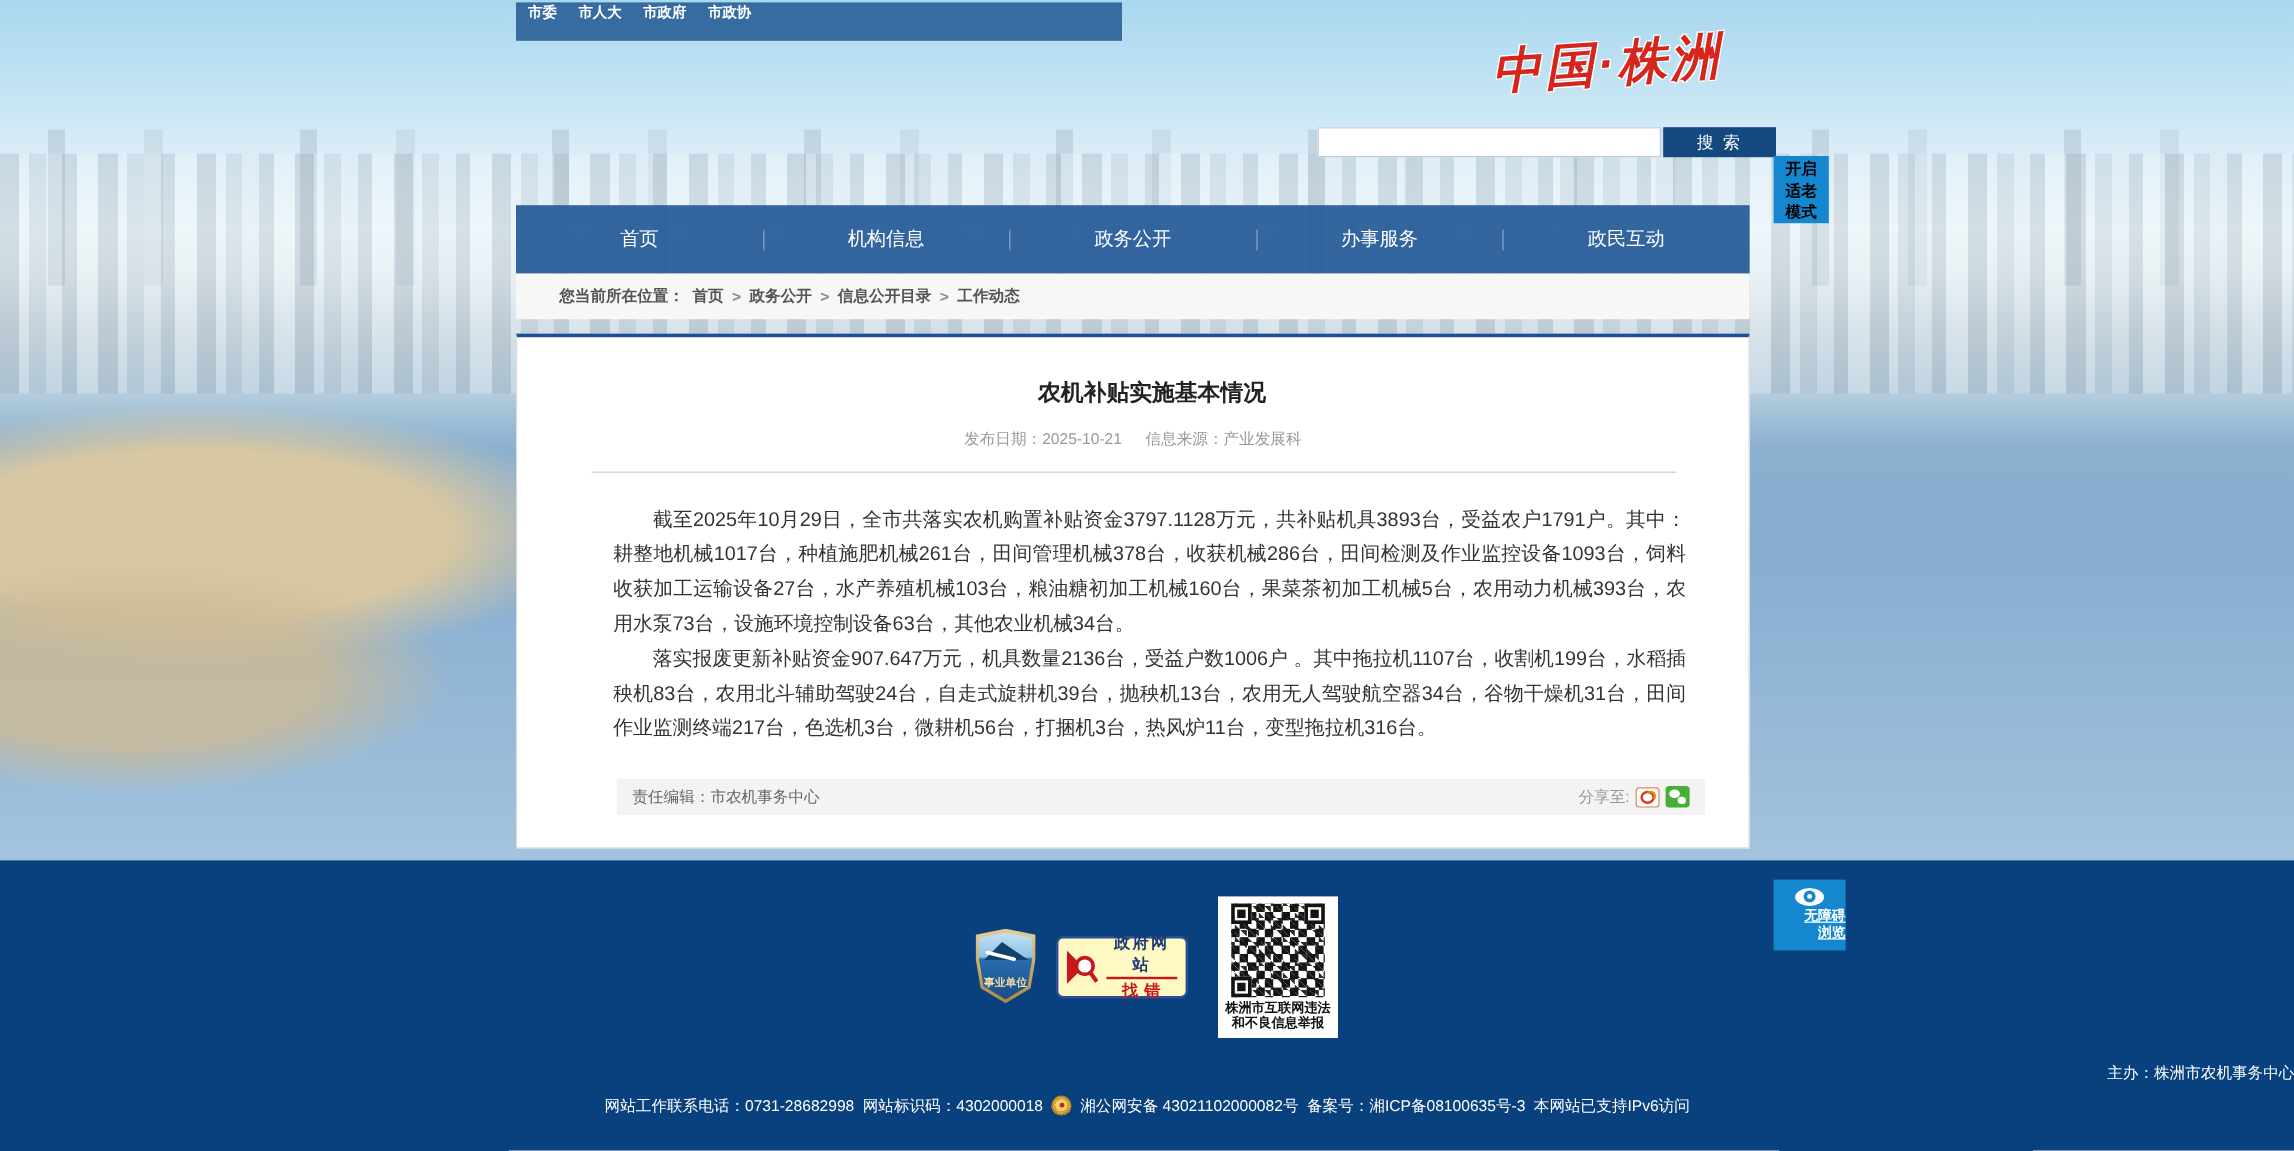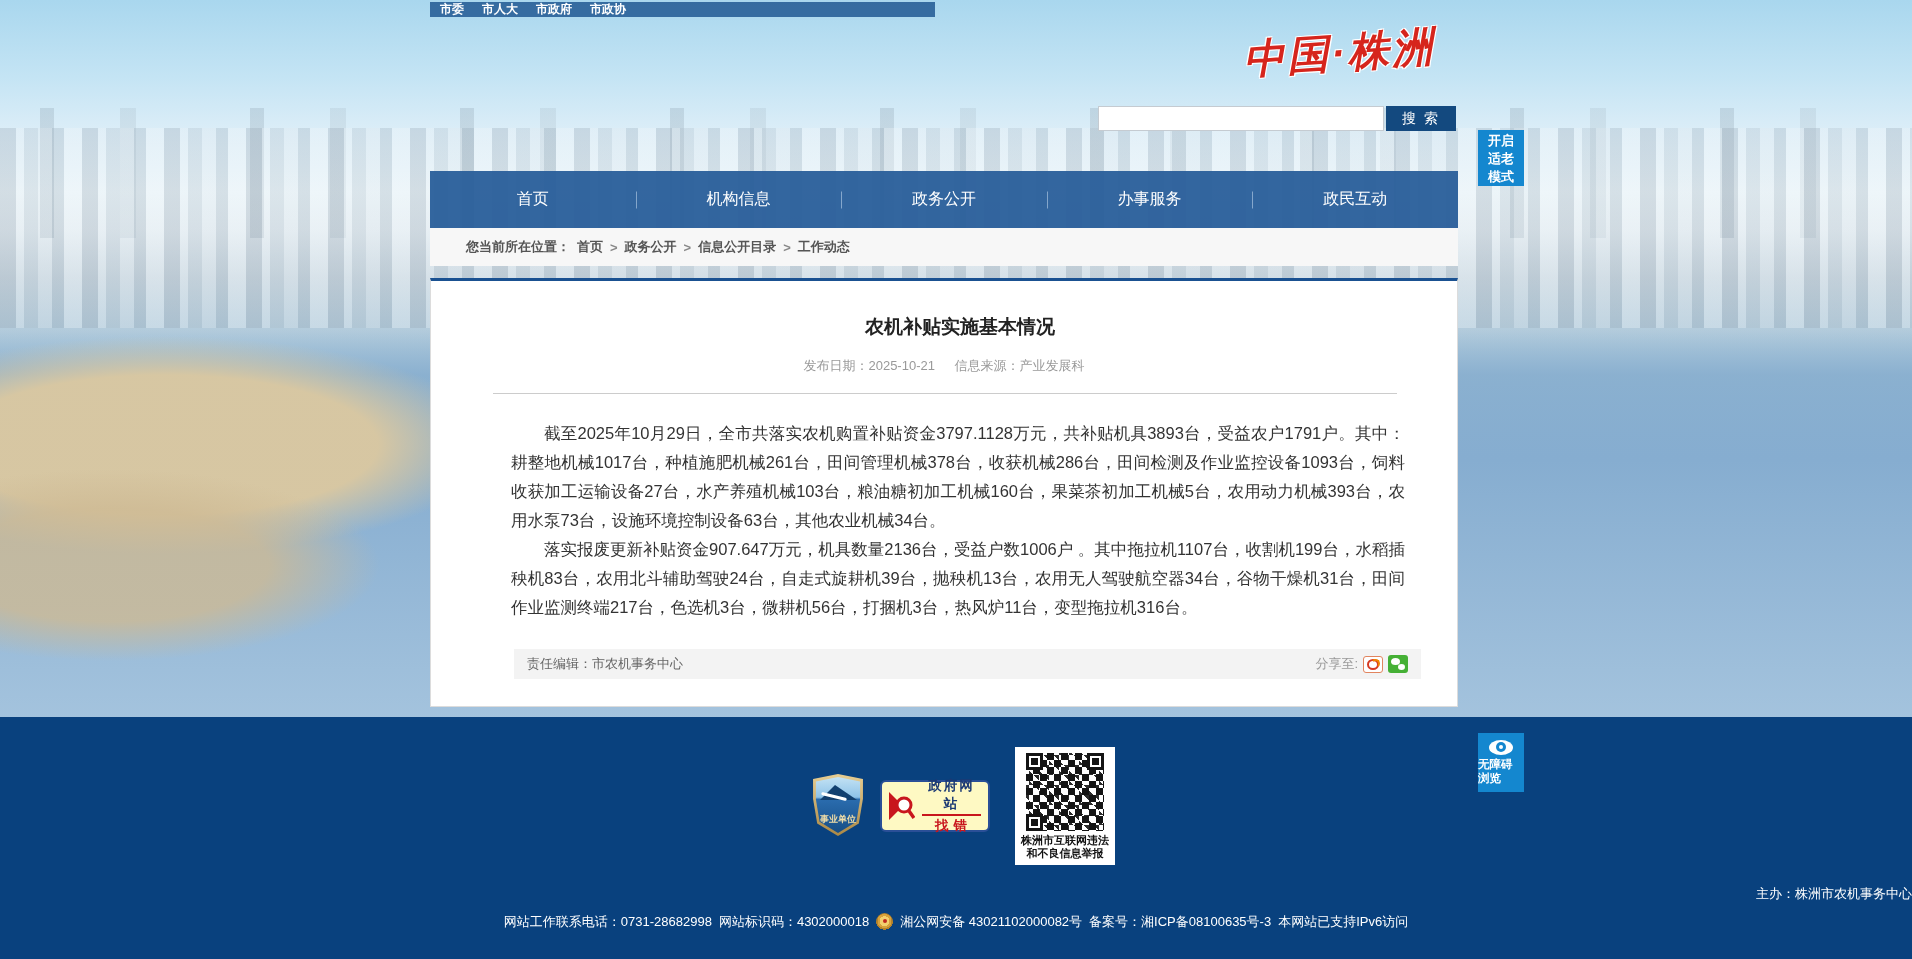--- a/index.html
+++ b/index.html
@@ -15,37 +15,37 @@
   .bg-buildings2 { position:absolute; left:0; right:0; top:108px; height:130px; opacity:.5;
     background:repeating-linear-gradient(90deg, transparent 0 40px, rgba(130,150,165,.5) 40px 54px, transparent 54px 120px, rgba(160,178,190,.45) 120px 136px, transparent 136px 210px); }
   .bg-water { position:absolute; left:0; right:0; top:330px; height:400px;
     background:linear-gradient(180deg, rgba(134,173,206,0) 0, rgba(134,173,206,.85) 45px, #86add0 130px, #a5c4de 100%); }
   .bg-sand { position:absolute; left:-60px; top:335px; width:560px; height:220px;
     background:radial-gradient(ellipse at 40% 50%, rgba(219,200,160,.95) 0 45%, rgba(219,200,160,0) 70%); }
   .bg-sand2 { position:absolute; left:-40px; top:465px; width:430px; height:200px;
     background:radial-gradient(ellipse at 35% 50%, rgba(206,186,148,.8) 0 40%, rgba(206,186,148,0) 68%); }
 
   
-  .top-links { position:absolute; left:430px; top:2px; width:505px; height:15px;
-    background:rgba(21,77,138,.78); display:flex; align-items:center; gap:18px; padding:0 10px; z-index:5;font-family:Liberation Mono, monospace; }
+  .top-links { position:absolute; left:430px; top:2px; width:505px; height:32px;
+    background:rgba(21,77,138,.78); display:flex; gap:18px; padding:0 10px; z-index:5;font-family:Liberation Mono, monospace; }
   .top-links a { color:#fff; font-size:12px; font-weight:bold; text-decoration:none; cursor:pointer; }
 
   
   .site-title { position:absolute; left:430px; top:46px; z-index:5;
     font-size:47px; font-weight:bold; color:#1d5ba6; letter-spacing:2px;
     text-shadow:-2px -2px 0 #fff, 2px -2px 0 #fff, -2px 2px 0 #fff, 2px 2px 0 #fff, 0 3px 7px rgba(255,255,255,.9); }
   .logo-cal { position:absolute; left:1243px; top:26px; z-index:5;
     font-size:41px; font-weight:bold; font-style:italic; color:#d6251c; letter-spacing:3px; transform:rotate(-4deg);
     text-shadow:-1px -1px 0 #fff, 1px -1px 0 #fff, -1px 1px 0 #fff, 1px 1px 0 #fff; }
   .search-input { position:absolute; left:1098px; top:106px; width:286px; height:25px; z-index:5;
     border:1px solid #c5cbd1; background:#fff; padding:0 8px; font-size:13px; outline:none; }
-  .search-btn { position:absolute; left:1386px; top:106px; width:70px; height:25px; z-index:5;
+  .search-btn { position:absolute; left:1386px; top:106px; width:94px; height:25px; z-index:5;
     background:#13497f; color:#fff; font-size:14px; border:none; cursor:pointer; letter-spacing:2px; }
   .elder-btn { position:absolute; left:1478px; top:130px; width:46px; height:56px; z-index:6;
-    background:#1487cf; color:#ffffff; font-size:13px; font-weight:bold; text-align:center;
+    background:#1487cf; color:#000000; font-size:13px; font-weight:bold; text-align:center;
     line-height:18px; padding-top:2px; cursor:pointer; }
 
   
   .nav { position:absolute; left:430px; top:171px; width:1028px; height:57px; z-index:5;
     background:rgba(41,94,154,.95); display:flex; }
   .nav-item { flex:1; display:flex; align-items:center; justify-content:center;
     color:#fff; font-size:16px; position:relative; cursor:pointer; }
   .nav-item + .nav-item::before { content:""; position:absolute; left:0; top:50%; transform:translateY(-50%);
     width:1px; height:17px; background:rgba(200,220,240,.55); }
 
@@ -107,22 +107,22 @@
       linear-gradient(45deg,#141414 25%,transparent 25%,transparent 75%,#141414 75%),
       linear-gradient(45deg,#141414 25%,transparent 25%,transparent 75%,#141414 75%),
       linear-gradient(45deg,rgba(20,20,20,.9) 25%,transparent 25%,transparent 75%,rgba(20,20,20,.9) 75%);
     background-size:14px 14px,14px 14px,10px 10px;
     background-position:0 0,7px 7px,3px 2px; }
   .qr-finder { position:absolute; width:17px; height:17px; border:3px solid #141414; background:#fff; }
   .qr-finder::before { content:""; position:absolute; inset:2px; background:#141414; }
   .qr-finder.tl { left:0; top:0; } .qr-finder.tr { right:0; top:0; } .qr-finder.bl { left:0; bottom:0; }
   .qr-caption { font-size:11px; font-weight:bold; color:#111; line-height:13px; margin-top:3px; }
 
-  .access-btn { position:absolute; left:1478px; top:16px; width:46px; height:59px;
-    background:#1487cf; text-align:left; cursor:pointer; }
+  .access-btn { position:absolute; left:1478px; top:16px; width:60px; height:59px;
+    background:#1487cf; text-align:right; cursor:pointer;text-decoration:underline; }
   .eye { margin:7px auto 2px; width:24px; height:15px; background:#fff; border-radius:50%; position:relative; }
   .eye::before { content:""; position:absolute; left:7px; top:2px; width:10px; height:10px; background:#1487cf; border-radius:50%; }
   .eye::after { content:""; position:absolute; left:10px; top:5px; width:4px; height:4px; background:#fff; border-radius:50%; }
   .access-label { font-size:11.5px; font-weight:bold; line-height:14px; color:#fff; }
 
   .footer-organizer { position:absolute; left:0; right:0; top:168px; text-align:right; font-size:13px; }
   .footer-contact { position:absolute; left:0; right:0; top:196px; display:flex; align-items:center;
     justify-content:center; gap:7px; font-size:13px;text-align:right; }
   .police-icon { display:inline-block; width:17px; height:18px; border-radius:50% 50% 46% 46%; position:relative;
     background:radial-gradient(circle at 50% 45%, #f3cf6e 0 5px, #d8a23b 5px 7px, #b5822a 7px 8.5px, rgba(0,0,0,0) 8.5px); }

